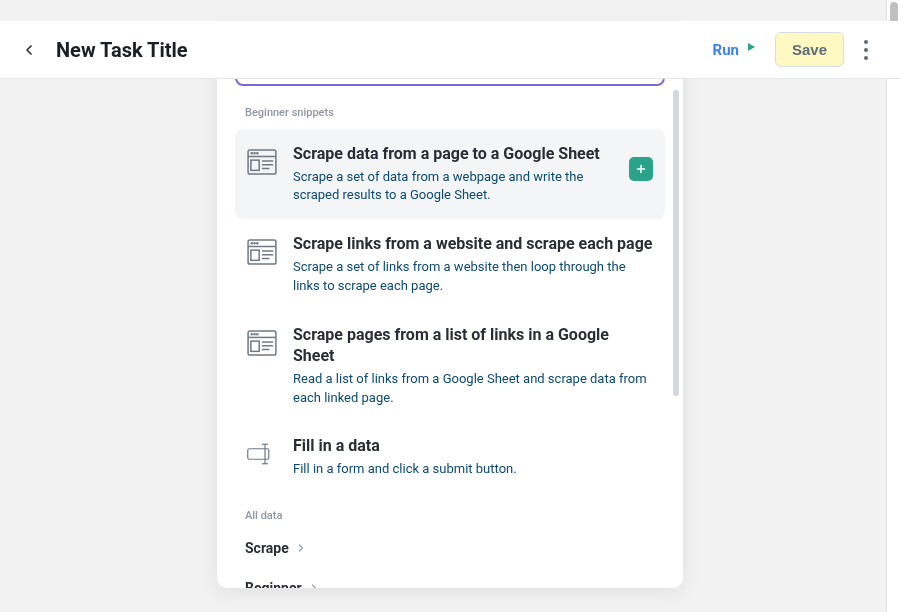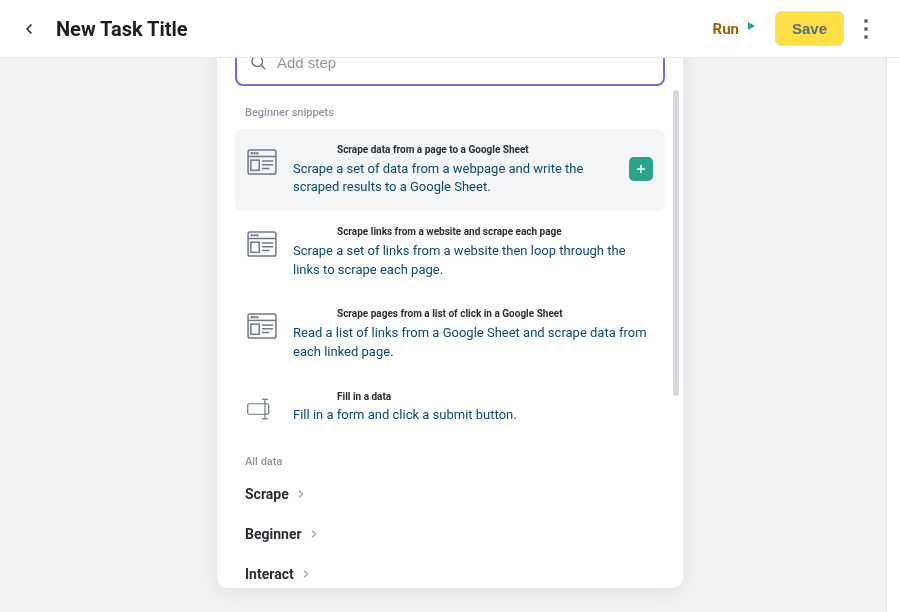--- a/index.html
+++ b/index.html
@@ -24,46 +24,47 @@
     }
     .header {
       height: 58px;
       background: #fff;
       display: flex;
       align-items: center;
       padding: 0 22px 0 18px;
       border-bottom: 1px solid #e6e6e6;
       position: relative;
       z-index: 5;
+      margin-top: 21px;
     }
     .back-chevron {
       width: 22px; height: 22px;
       display: flex; align-items: center; justify-content: center;
       cursor: pointer; color: #2a2e34;
       margin-right: 16px;
     }
     .page-title {
       font-size: 20px;
       font-weight: 700;
       color: #1b1f23;
       flex: 0 0 auto;
     }
     .header-spacer { flex: 1; }
     .run-btn {
       display: flex; align-items: flex-start; gap: 6px;
       font-weight: 700; font-size: 15px;
-      color: #a16207;
+      color: #3b82f6;
       cursor: pointer;
       padding: 6px 10px;
     }
     .run-btn svg { fill: #2aa38a; }
     .save-btn {
       font-weight: 600; font-size: 15px;
       color: #5d6b76;
-      background: #fde047;
+      background: #fef9c3;
       border: 1px solid #d7dde2;
       border-radius: 6px;
       padding: 8px 16px;
       cursor: pointer;
       margin-left: 8px;
     }
     .kebab {
       width: 24px; height: 36px;
       display: flex; align-items: center; justify-content: center;
       cursor: pointer; color: #5d6b76; margin-left: 10px;
@@ -133,25 +134,24 @@
     }
     .snippet-icon {
       width: 30px; height: 30px;
       flex-shrink: 0;
       color: #6f7884;
       margin-top: 4px;
       display: flex; align-items: center; justify-content: center;
     }
     .snippet-body { flex: 1; min-width: 0; }
     .snippet-title {
-      font-size: 10px; font-weight: 700;
+      font-size: 16px; font-weight: 700;
       color: #2a2e34;
       margin-bottom: 3px;
       line-height: 1.35;
-      margin-left: 44px;
     }
     .snippet-desc {
       font-size: 13px; color: #0c4a6e;
       line-height: 1.45;
     }
     .add-pill {
       width: 24px; height: 24px;
       background: #2aa38a;
       border-radius: 5px;
       display: flex; align-items: center; justify-content: center;
@@ -266,21 +266,21 @@
               <circle cx="5" cy="4.5" r="0.6" fill="currentColor"></circle>
               <circle cx="8" cy="4.5" r="0.6" fill="currentColor"></circle>
               <circle cx="11" cy="4.5" r="0.6" fill="currentColor"></circle>
               <rect x="4" y="12" width="9" height="11"></rect>
               <line x1="16" y1="13" x2="28" y2="13"></line>
               <line x1="16" y1="17" x2="28" y2="17"></line>
               <line x1="16" y1="21" x2="24" y2="21"></line>
             </svg>
           </div>
           <div class="snippet-body">
-            <div class="snippet-title">Scrape pages from a list of click in a Google Sheet</div>
+            <div class="snippet-title">Scrape pages from a list of links in a Google Sheet</div>
             <div class="snippet-desc">Read a list of links from a Google Sheet and scrape data from each linked page.</div>
           </div>
         </div>
         <div class="snippet">
           <div class="snippet-icon">
             <svg width="30" height="24" viewBox="0 0 40 30" fill="none" stroke="currentColor" stroke-width="1.6">
               <rect x="1" y="8" width="28" height="14" rx="2"></rect>
               <line x1="24" y1="2" x2="24" y2="28"></line>
               <line x1="20" y1="2" x2="28" y2="2"></line>
               <line x1="20" y1="28" x2="28" y2="28"></line>

